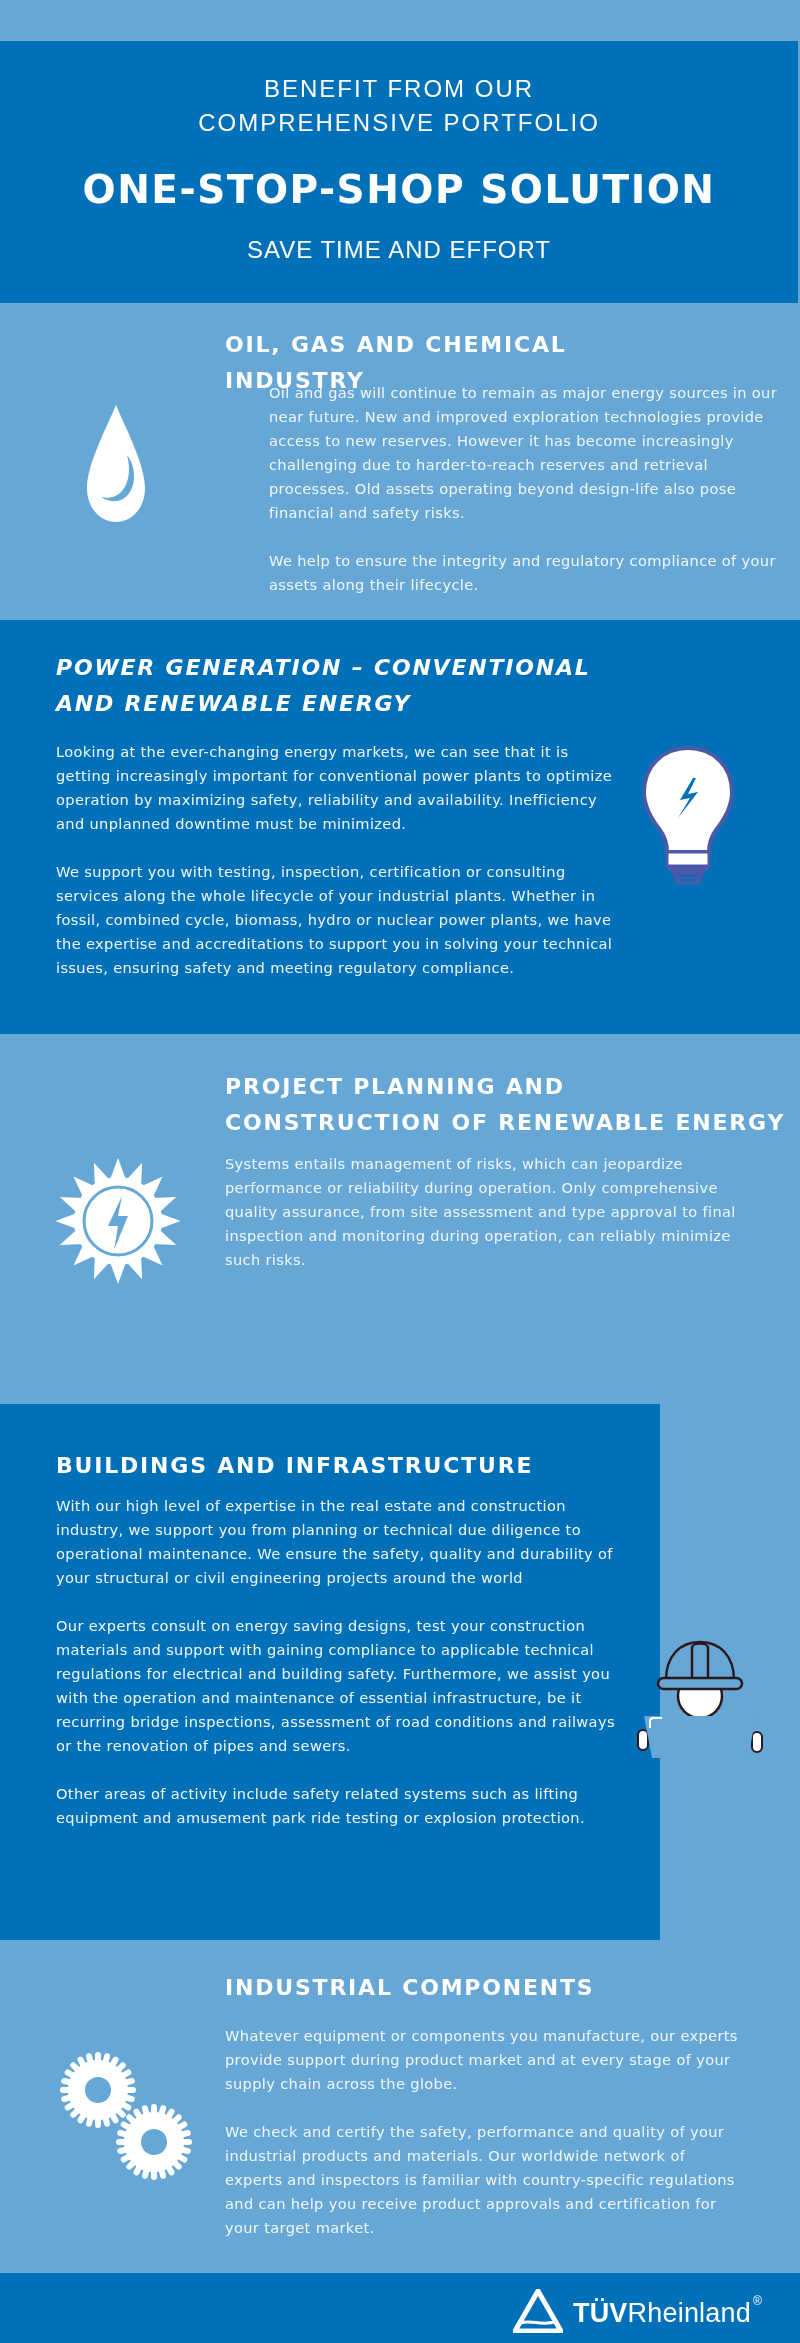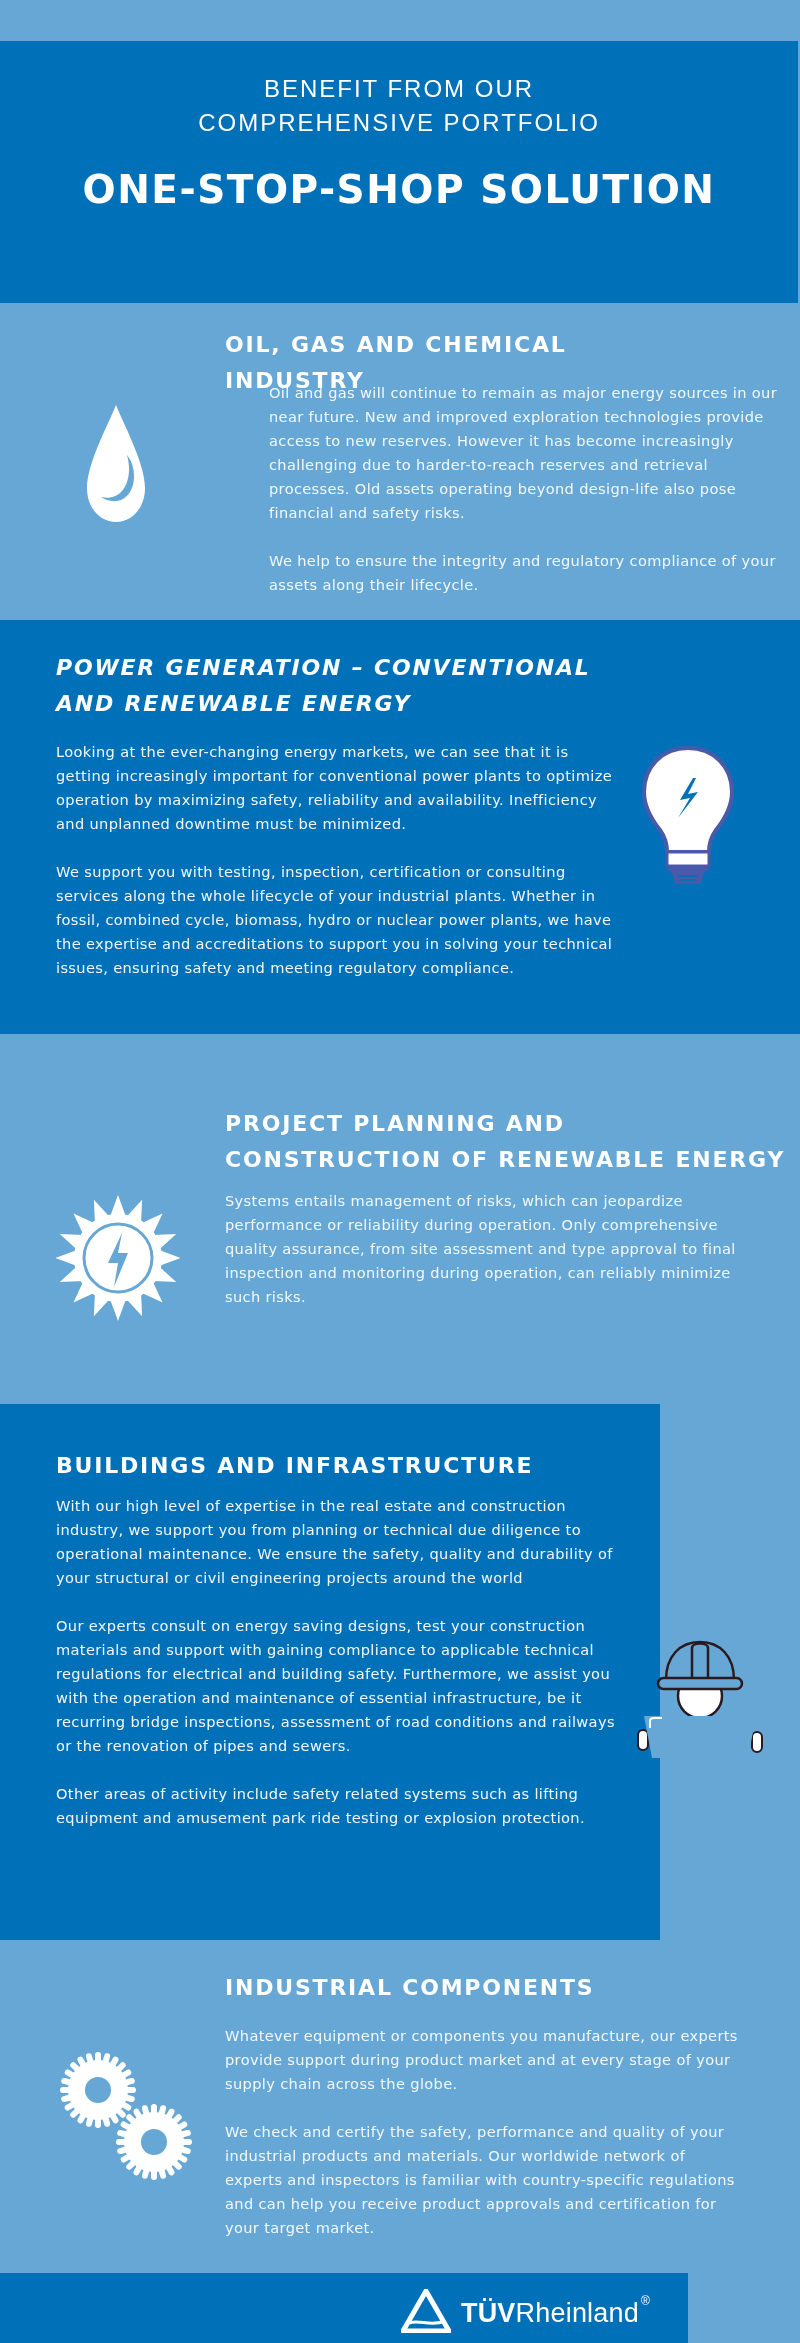--- a/index.html
+++ b/index.html
@@ -49,25 +49,25 @@
       font-size: 14.6px; line-height: 24px; letter-spacing: 0.35px;
       color: #f3f8fc;
     }
     .sec-body p { margin: 0 0 24px 0; }
     .sec-body p:last-child { margin-bottom: 0; }
     .icon { position: absolute; }
     .icon svg { display: block; }
 
     #sec-oil { top: 303px; height: 317px; width: 664px; }
     #sec-power { top: 620px; height: 414px; width: 800px; }
-    #sec-project { top: 1071px; height: 296px; width: 800px; }
+    #sec-project { top: 1034px; height: 296px; width: 800px; }
     #sec-buildings { top: 1404px; height: 536px; width: 660px; }
     #sec-industrial { top: 1940px; height: 333px; width: 792px; }
 
-    #footer { top: 2273px; height: 70px; width: 688px; text-align: center; }
+    #footer { top: 2273px; height: 70px; width: 800px; text-align: center; }
     .logo { position: absolute; right: 38px; top: 16px; display: flex; align-items: center; }
     .logo-text {
       font-family: "Liberation Sans", sans-serif; font-size: 27px; color: #fff;
       margin-left: 10px; letter-spacing: 0.2px;
     }
     .logo-text b { font-weight: bold; }
     .logo-reg { font-size: 12px; vertical-align: top; position: relative; top: -4px; margin-left: 2px; }
   </style>
 </head>
 <body>
@@ -75,20 +75,21 @@
 <div class="canvas">
 
   <div id="top-band" class="band light"></div>
 
   <header id="header" class="band dark">
     <div class="eyebrow">
       <div>BENEFIT FROM OUR</div>
       <div>COMPREHENSIVE PORTFOLIO</div>
     </div>
     <h1 class="headline" style="margin:0">ONE-STOP-SHOP SOLUTION</h1>
+    <div class="tagline">SAVE TIME AND EFFORT</div>
   </header>
 
   <section id="sec-oil" class="band light">
     <h2 class="sec-title" style="left:225px; top:24px;">
       <span>OIL, GAS AND CHEMICAL INDUSTRY</span>
     </h2>
     <div class="icon" style="left:87px; top:100px;">
       <svg width="58" height="122" viewBox="0 0 58 122">
         <path d="M29 2 C 22 20, 0 60, 0 85 C 0 105, 13 119, 29 119 C 45 119, 58 105, 58 85 C 58 60, 36 20, 29 2 Z" fill="#ffffff"></path>
         <path d="M40 52 C 50 64, 50 88, 36 96 C 28 100, 20 98, 14 94 C 22 96, 30 94, 35 88 C 42 80, 44 66, 40 52 Z" fill="#66a7d5"></path>

